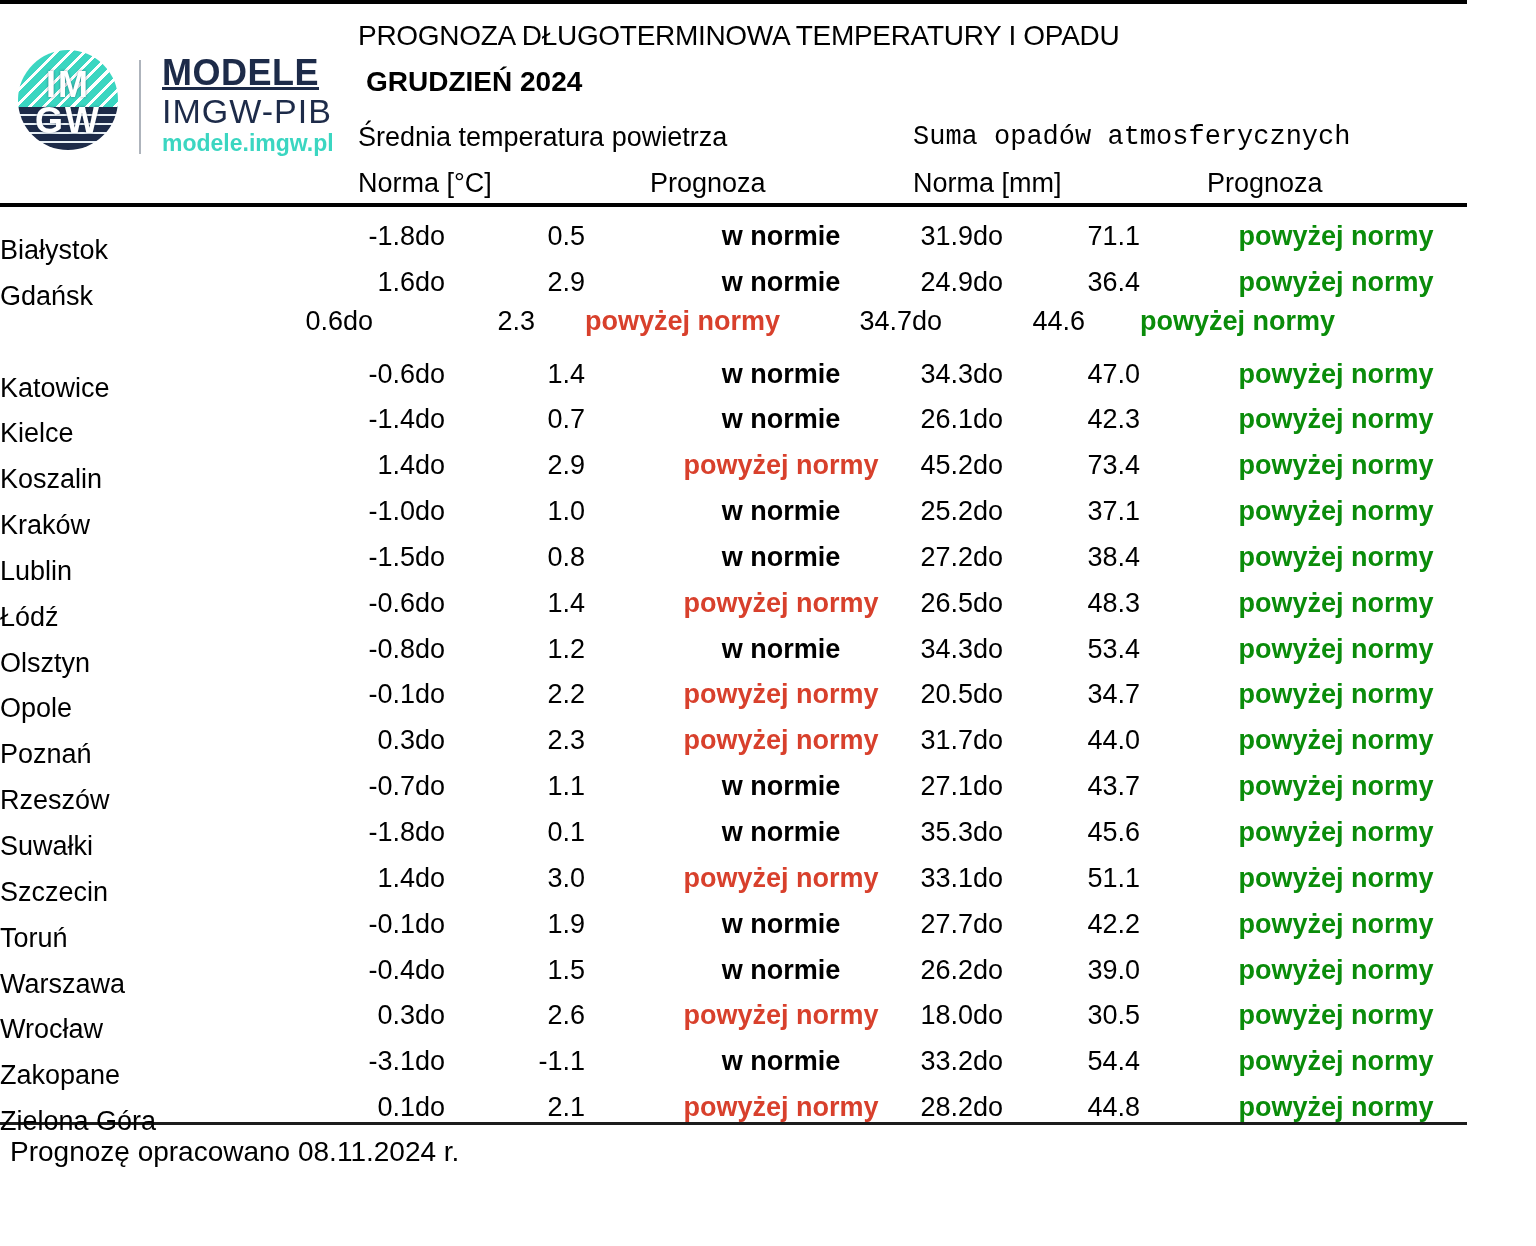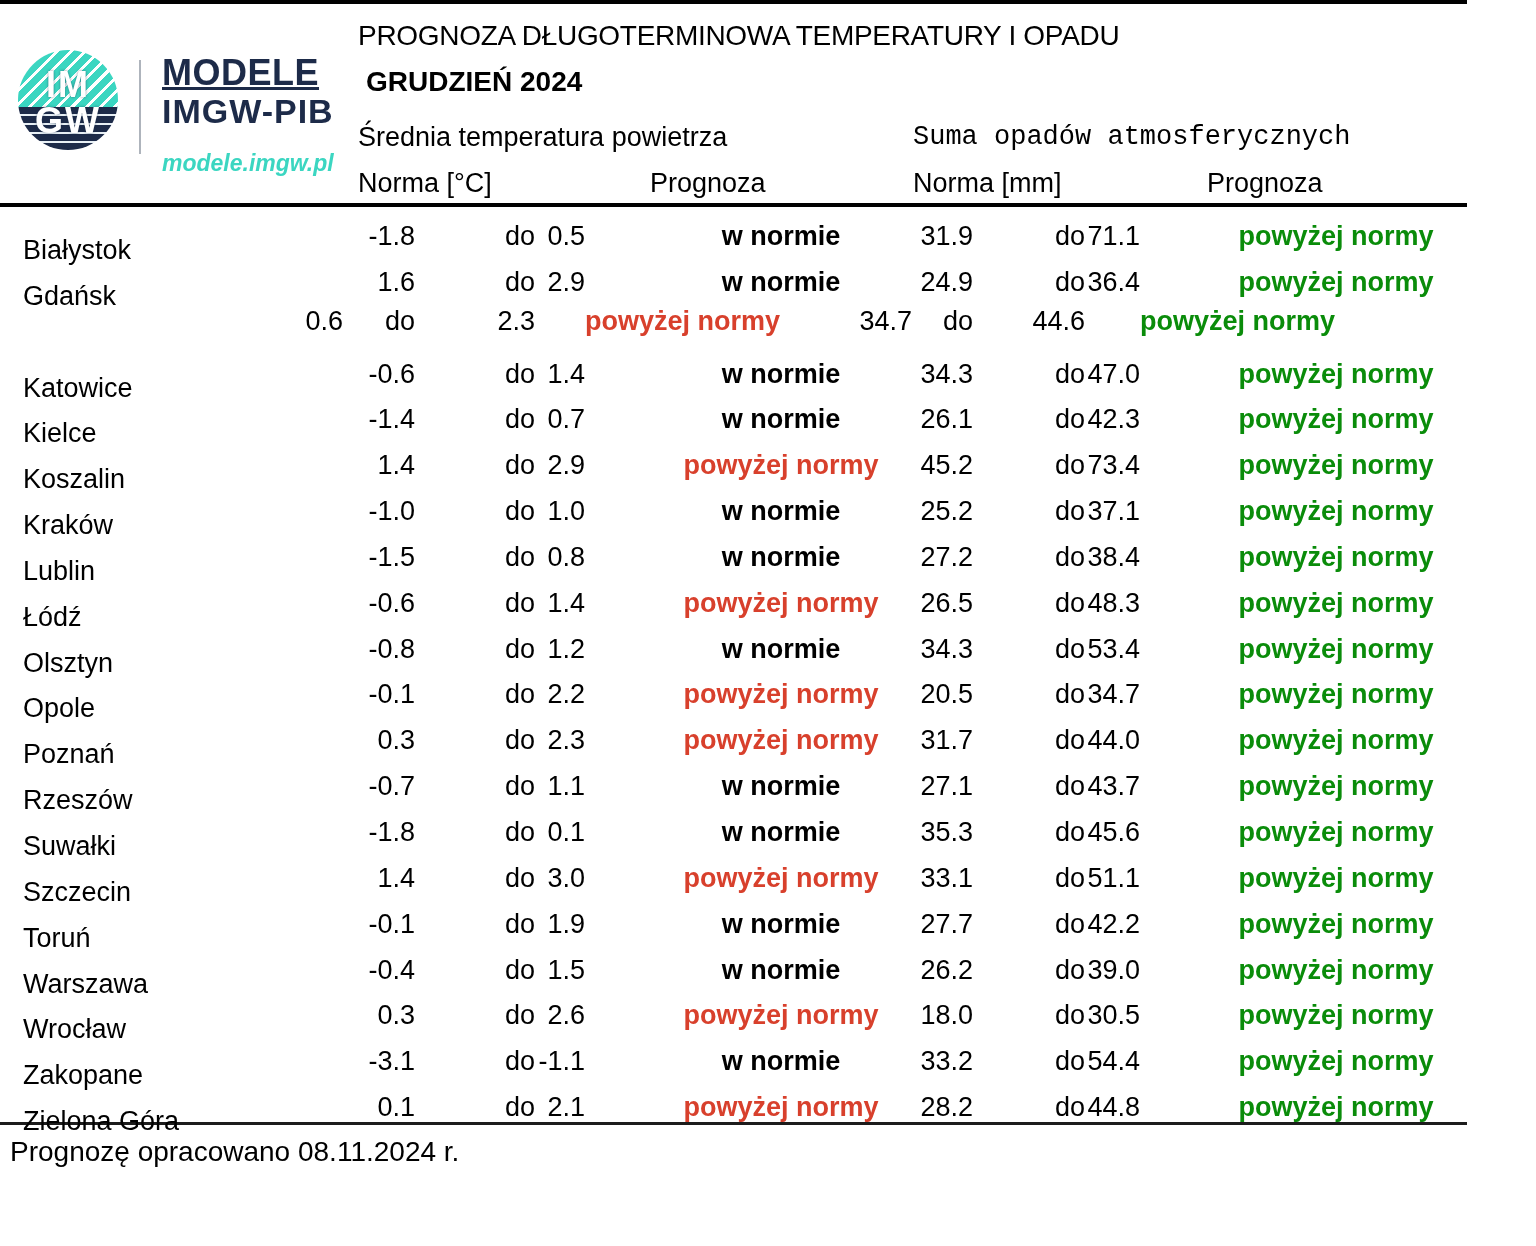--- a/index.html
+++ b/index.html
@@ -33,25 +33,25 @@
   .logo-gw{top:53px;font-size:36px;}
   .logo-divider{
     position:absolute;left:139px;top:60px;width:2px;height:94px;background:#aeb4bc;
   }
   .brand-name{
     position:absolute;left:162px;top:52px;
     font-size:36px;font-weight:800;color:var(--navy);letter-spacing:.5px;text-decoration:underline;
   }
   .brand-sub{
     position:absolute;left:162px;top:92px;
-    font-size:34px;font-weight:700;color:var(--navy);letter-spacing:1px;
+    font-size:34px;font-weight:400;color:var(--navy);letter-spacing:1px;
   }
   .brand-url{
-    position:absolute;left:162px;top:150px;
-    font-size:23px;font-weight:700;color:var(--teal);font-style:italic;
+    position:absolute;left:162px;top:130px;
+    font-size:23px;font-weight:700;color:var(--teal);
   }
   
   .title{position:absolute;left:358px;top:20px;font-size:28px;letter-spacing:-.3px;}
   .subtitle{position:absolute;left:358px;top:66px;font-size:28px;font-weight:700;margin-left:8px;}
   .group-temp{position:absolute;left:358px;top:122px;font-size:27px;}
   .group-precip{position:absolute;left:913px;top:122px;font-size:27px;font-family:Liberation Mono, monospace;}
   .sub-tnorm{position:absolute;left:358px;top:168px;font-size:27px;}
   .sub-tprog{position:absolute;left:650px;top:168px;font-size:27px;}
   .sub-pnorm{position:absolute;left:913px;top:168px;font-size:27px;}
   .sub-pprog{position:absolute;left:1207px;top:168px;font-size:27px;}
@@ -63,23 +63,23 @@
   
   .tbody{position:absolute;left:0;top:207px;width:1467px;}
   .row{
     display:grid;
     grid-template-columns:343px 72px 120px 50px 65px 262px 61px 112px 55px 65px 262px;
     align-items:center;
     height:45.85px;
     font-size:27px;
   }
   .cell{white-space:nowrap;}
-  .city{padding-left:23px;margin-top:28px;}
+  .city{padding-left:0;margin-top:28px;}
   .num{text-align:right;}
-  .sep{text-align:right;}
+  .sep{text-align:left;}
   .prog{font-weight:700;text-align:center;}
   .prog.normal{color:#000;}
   .tprog.above{color:var(--red);}
   .pprog.above{color:var(--green);}
   
   .footer-note{position:absolute;left:10px;top:1136px;font-size:28px;}
 </style>
 </head>
 <body>
 

